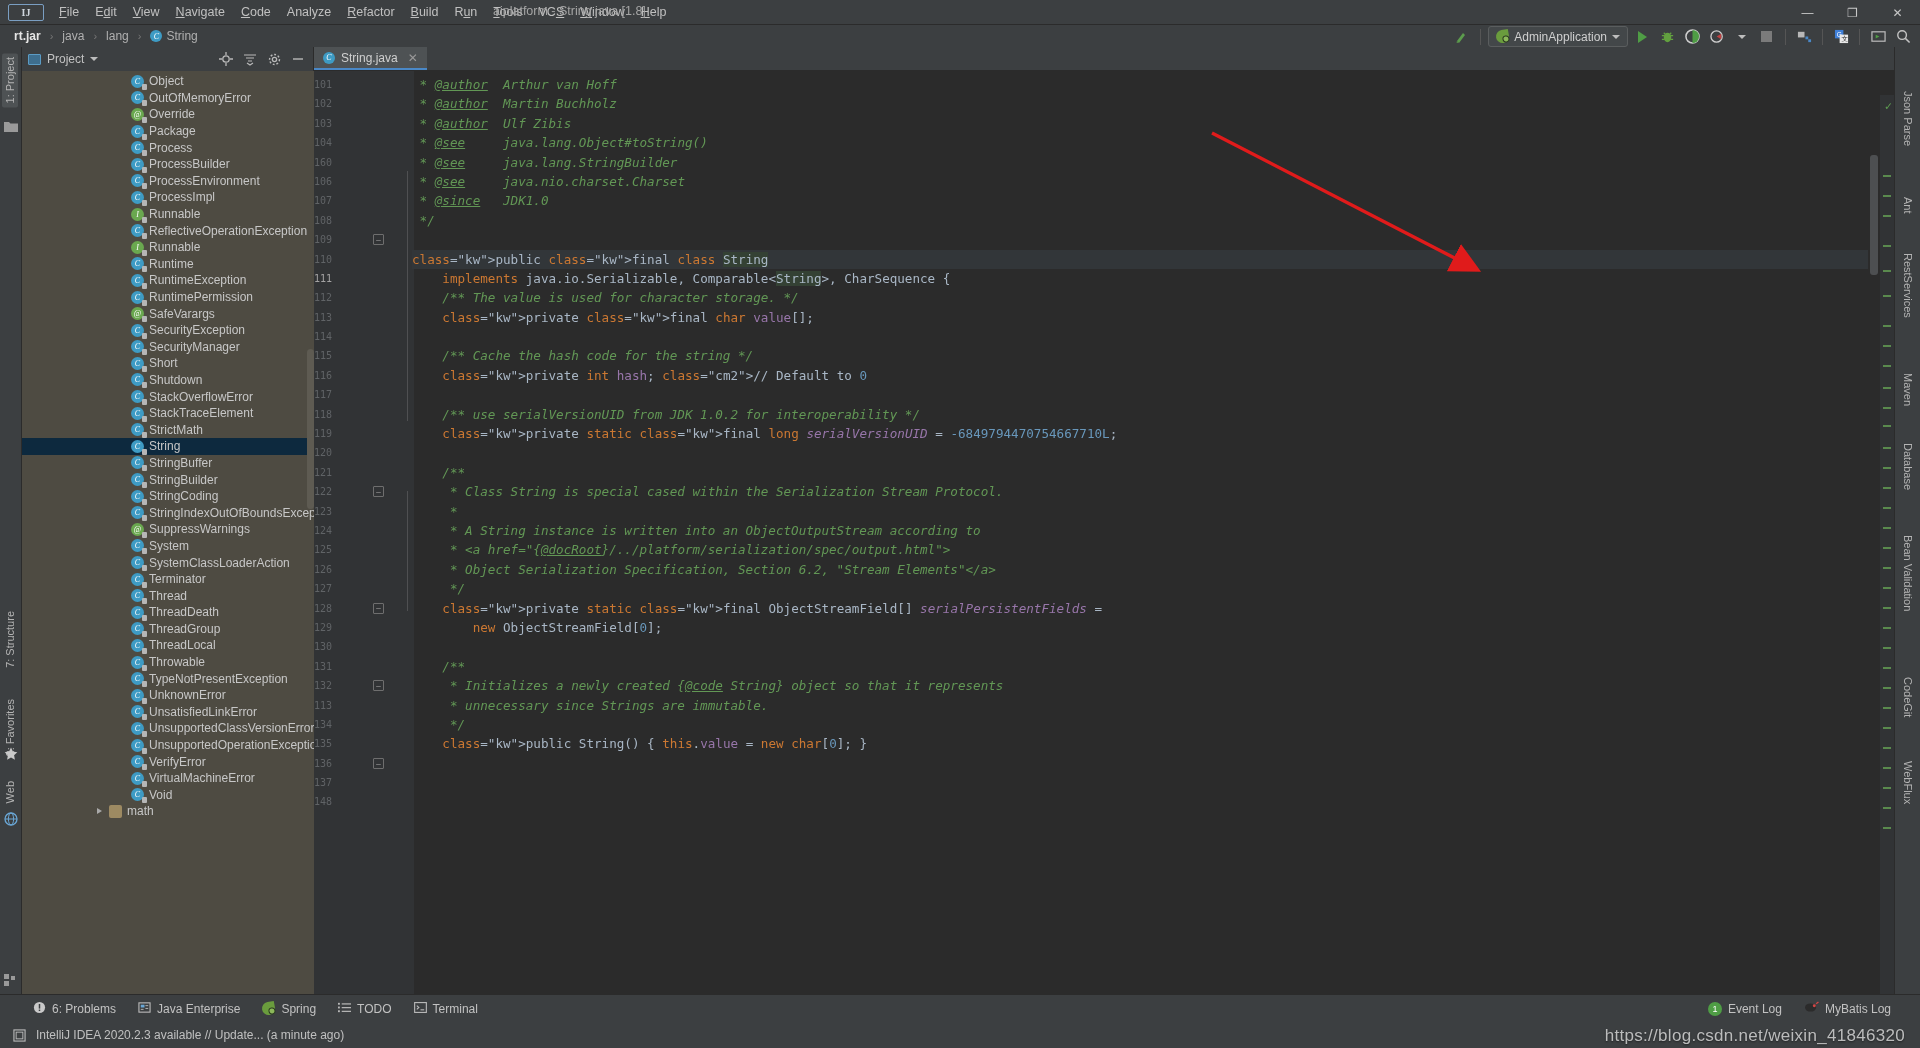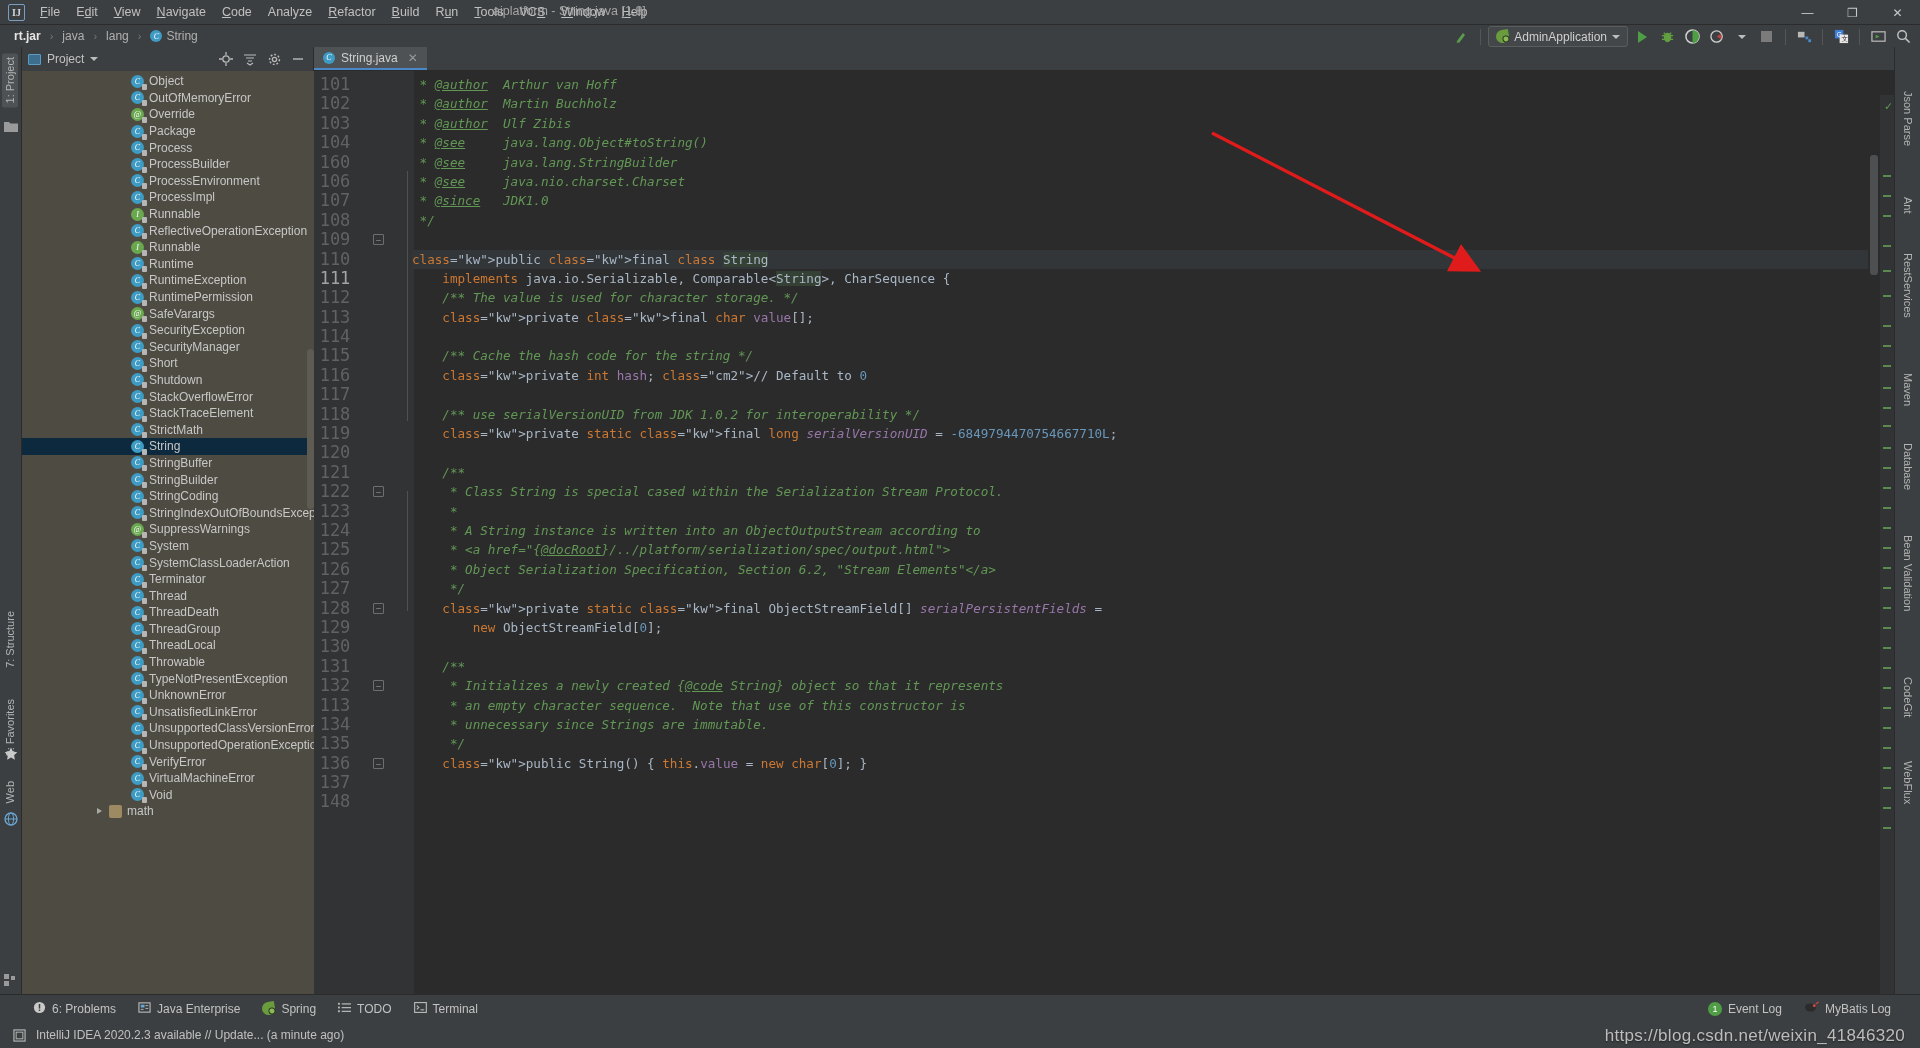--- a/index.html
+++ b/index.html
@@ -12,21 +12,21 @@
   }
   #app { position:relative; width:1920px; height:1048px; }
 
   
   .titlebar{
     position:absolute; top:0; left:0; width:1920px; height:25px;
     background:#3c3f41; display:flex; align-items:center;
     border-bottom:1px solid #2b2b2b;
   }
   .ij-logo{
-    width:17px;height:17px;margin:0 7px 0 8px;border:1.5px solid #7a9ec2;
+    width:36px;height:17px;margin:0 7px 0 8px;border:1.5px solid #7a9ec2;
     border-radius:2px;color:#cfd6dd;font-size:10px;font-weight:bold;
     display:flex;align-items:center;justify-content:center;font-family:"Liberation Serif",serif;
   }
   .menu-item{
     font-size:12.5px;color:#c0c0c0;padding:2px 8px;white-space:nowrap;
   }
   .menu-item u{text-decoration:underline;}
   .win-title{
     position:absolute; left:493px; top:4px; font-size:12.5px; color:#a5a5a5;
     white-space:nowrap;
@@ -144,22 +144,22 @@
   .etab .x{color:#9a9a9a;font-size:12px;margin-left:4px;}
   .codearea{
     position:absolute;top:24px;left:0;right:0;bottom:0;background:#2b2b2b;
     display:flex;font-family:"DejaVu Sans Mono", monospace;font-size:12.6px;
     overflow:hidden;
   }
   .gutter{
     width:88px;flex:0 0 88px;background:#313335;position:relative;padding-top:4px;
   }
   .gline{
-    height:19.4px;line-height:19.4px;text-align:center;padding-right:46px;
-    color:#606366;font-size:17px;
+    height:19.4px;line-height:19.4px;text-align:left;padding-right:46px;
+    color:#606366;font-size:10px;
   }
   .gline.cur{color:#a4a3a3;}
   .fold{
     position:absolute;right:18px;width:11px;height:11px;color:#888;font-size:9px;
     display:flex;align-items:center;justify-content:center;
   }
   .foldbox{border:1px solid #6e6e6e;border-radius:1px;}
   .codecol{flex:1;position:relative;padding-top:4px;padding-left:10px;overflow:hidden;}
   .cline{height:19.4px;line-height:19.4px;white-space:pre;color:#a9b7c6;}
   .cline.hl{background:#323639;}
@@ -666,21 +666,20 @@
           <div class="cline"><span class="cm">     *</span></div>
           <div class="cline"><span class="cm">     * A String instance is written into an ObjectOutputStream according to</span></div>
           <div class="cline"><span class="cm">     * &lt;a href="{<span class="tag">@docRoot</span>}/../platform/serialization/spec/output.html"&gt;</span></div>
           <div class="cline"><span class="cm">     * Object Serialization Specification, Section 6.2, "Stream Elements"&lt;/a&gt;</span></div>
           <div class="cline"><span class="cm">     */</span></div>
           <div class="cline">    <span <span="" class="kw">class</span>="kw"&gt;private <span class="kw">static</span> <span <span="" class="kw">class</span>="kw"&gt;final ObjectStreamField[] <span class="sfld">serialPersistentFields</span> =</div>
           <div class="cline">        <span class="kw">new</span> ObjectStreamField[<span class="num">0</span>];</div>
           <div class="cline">&nbsp;</div>
           <div class="cline"><span class="cm">    /**</span></div>
           <div class="cline"><span class="cm">     * Initializes a newly created {<span class="tag">@code</span> String} object so that it represents</span></div>
-          <div class="cline"><span class="cm">     * an empty character sequence.  Note that use of this constructor is</span></div>
           <div class="cline"><span class="cm">     * unnecessary since Strings are immutable.</span></div>
           <div class="cline"><span class="cm">     */</span></div>
           <div class="cline">    <span <span="" class="kw">class</span>="kw"&gt;public String() { <span class="kw">this</span>.<span class="fld">value</span> = <span class="kw">new</span> <span class="kw">char</span>[<span class="num">0</span>]; }</div>
           <div class="cline">&nbsp;</div>
         </div>
       <div class="minimapscroll">
         <div class="mmthumb" style="top:60px;height:120px;"></div>
       </div>
       <div class="markers">
         <div class="analyz">✓</div>

